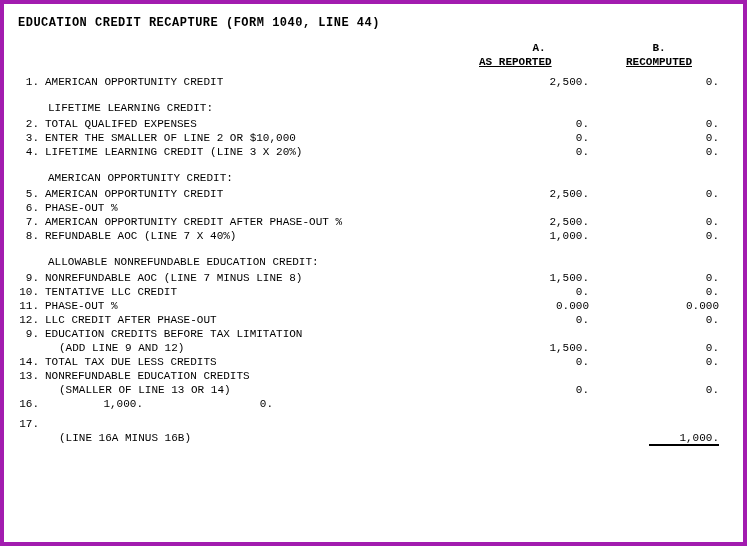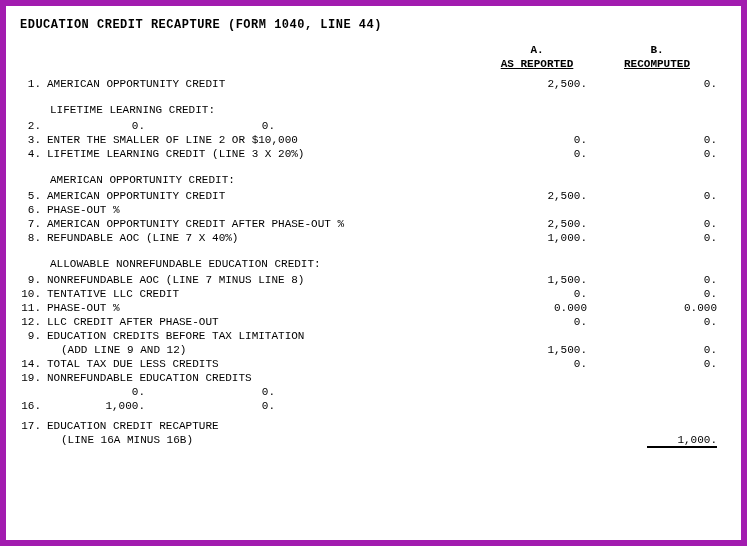--- a/index.html
+++ b/index.html
@@ -10,21 +10,21 @@
     body {
       background: #fff;
       font-family: 'Courier New', Courier, monospace;
       font-size: 11px;
       color: #000;
     }
     .page {
       width: 747px;
       min-height: 546px;
       background: #fff;
-      border: 6px solid #a21caf;
+      border: 4px solid #a21caf;
       padding: 12px 14px;
     }
     .title {
       font-weight: bold;
       font-size: 12px;
       margin-bottom: 12px;
       letter-spacing: 0.5px;
     }
     .header-row {
       display: flex;
@@ -45,21 +45,21 @@
       font-size: 11px;
     }
     .header-sub-row {
       display: flex;
       justify-content: flex-end;
       margin-bottom: 8px;
       padding-right: 10px;
     }
     .col-a-subheader {
       width: 120px;
-      text-align: center;
+      text-align: left;
       font-weight: bold;
       font-size: 11px;
       text-decoration: underline;
     }
     .col-b-subheader {
       width: 120px;
       text-align: center;
       font-weight: bold;
       font-size: 11px;
       text-decoration: underline;
@@ -135,20 +135,21 @@
     <div class="col-a-val">2,500.</div>
     <div class="col-b-val">0.</div>
   </div>
 
   <div class="spacer"></div>
 
   <div class="section-label">LIFETIME LEARNING CREDIT:</div>
 
   <div class="data-row">
     <div class="row-num">2.</div>
+    <div class="row-label">TOTAL QUALIFED EXPENSES</div>
     <div class="col-a-val">0.</div>
     <div class="col-b-val">0.</div>
   </div>
 
   <div class="data-row">
     <div class="row-num">3.</div>
     <div class="row-label">ENTER THE SMALLER OF LINE 2 OR $10,000</div>
     <div class="col-a-val">0.</div>
     <div class="col-b-val">0.</div>
   </div>
@@ -239,43 +240,43 @@
   </div>
 
   <div class="data-row">
     <div class="row-num">14.</div>
     <div class="row-label">TOTAL TAX DUE LESS CREDITS</div>
     <div class="col-a-val">0.</div>
     <div class="col-b-val">0.</div>
   </div>
 
   <div class="data-row">
-    <div class="row-num">19.</div>
+    <div class="row-num">13.</div>
     <div class="row-label">NONREFUNDABLE EDUCATION CREDITS</div>
     <div class="col-a-val"></div>
     <div class="col-b-val"></div>
   </div>
 
   <div class="data-row">
     <div class="row-num"></div>
+    <div class="row-label-indent">(SMALLER OF LINE 13 OR 14)</div>
     <div class="col-a-val">0.</div>
     <div class="col-b-val">0.</div>
   </div>
 
   <div class="data-row">
     <div class="row-num">16.</div>
     <div class="col-a-val">1,000.</div>
     <div class="col-b-val">0.</div>
   </div>
 
   <div class="spacer"></div>
 
   <div class="data-row">
     <div class="row-num">17.</div>
-    <div class="row-label">EDUCATION CREDIT RECAPTURE</div>
     <div class="col-a-val"></div>
     <div class="col-b-val"></div>
   </div>
 
   <div class="data-row">
     <div class="row-num"></div>
     <div class="row-label-indent">(LINE 16A MINUS 16B)</div>
     <div class="col-a-val"></div>
     <div class="col-b-val" style="text-align:right; padding-right:10px;">
       <span style="border-bottom: 2px solid #000; display:inline-block; padding-right:0; min-width:70px; text-align:right;">1,000.</span>

